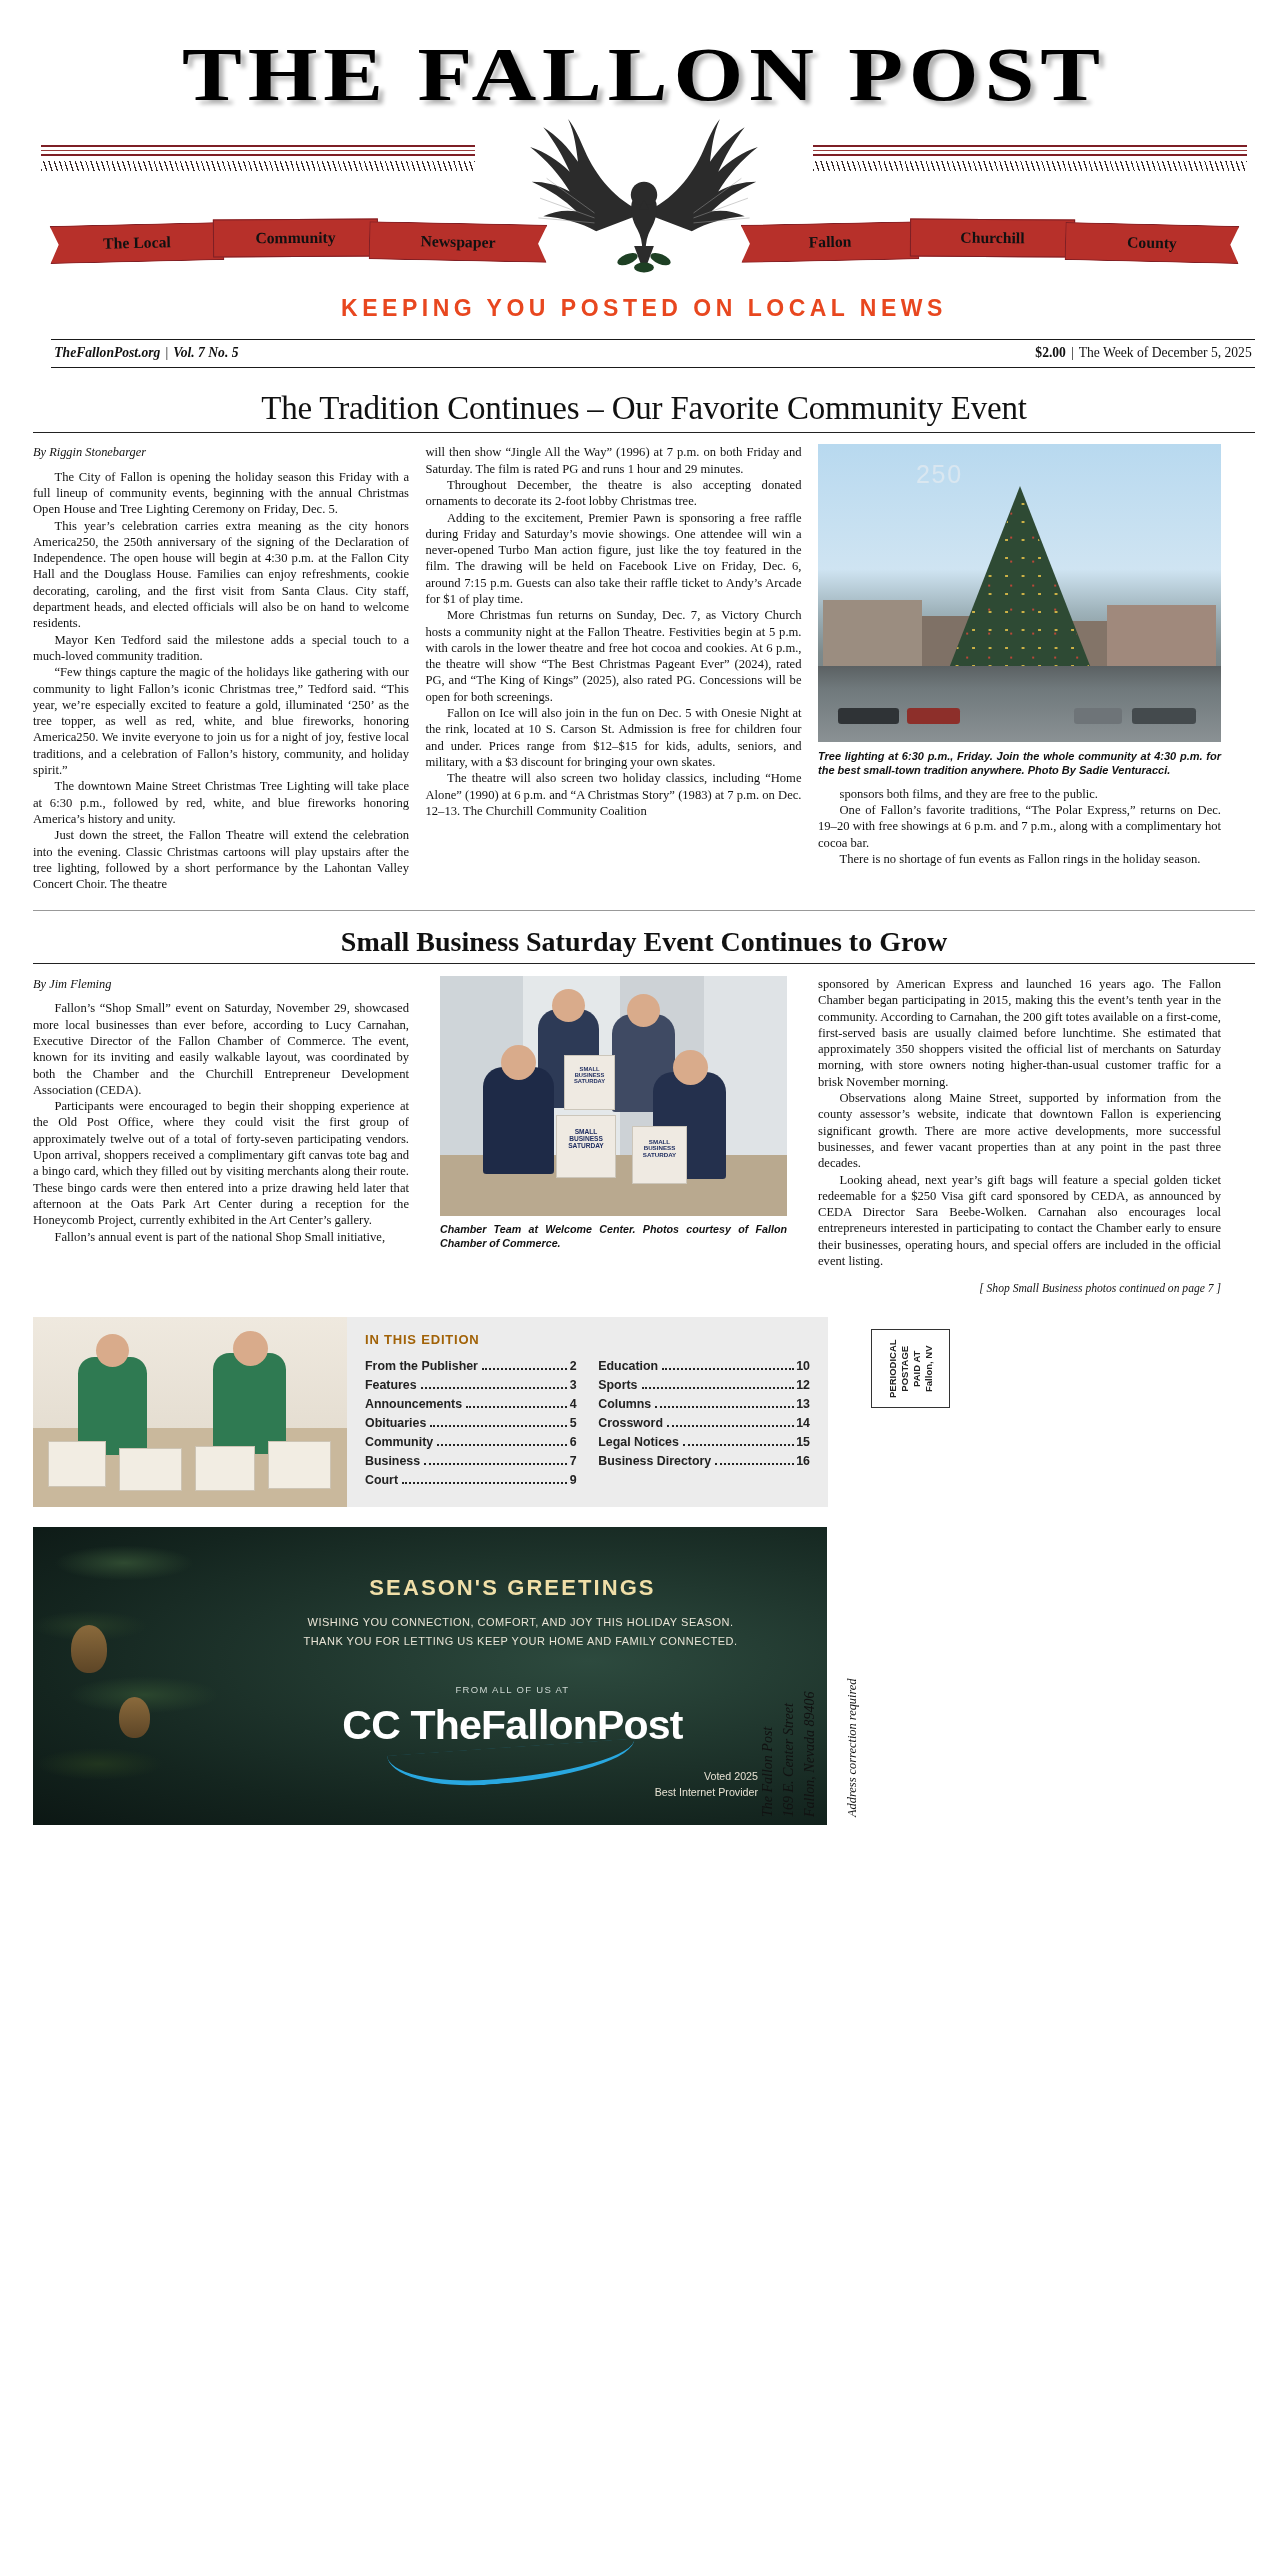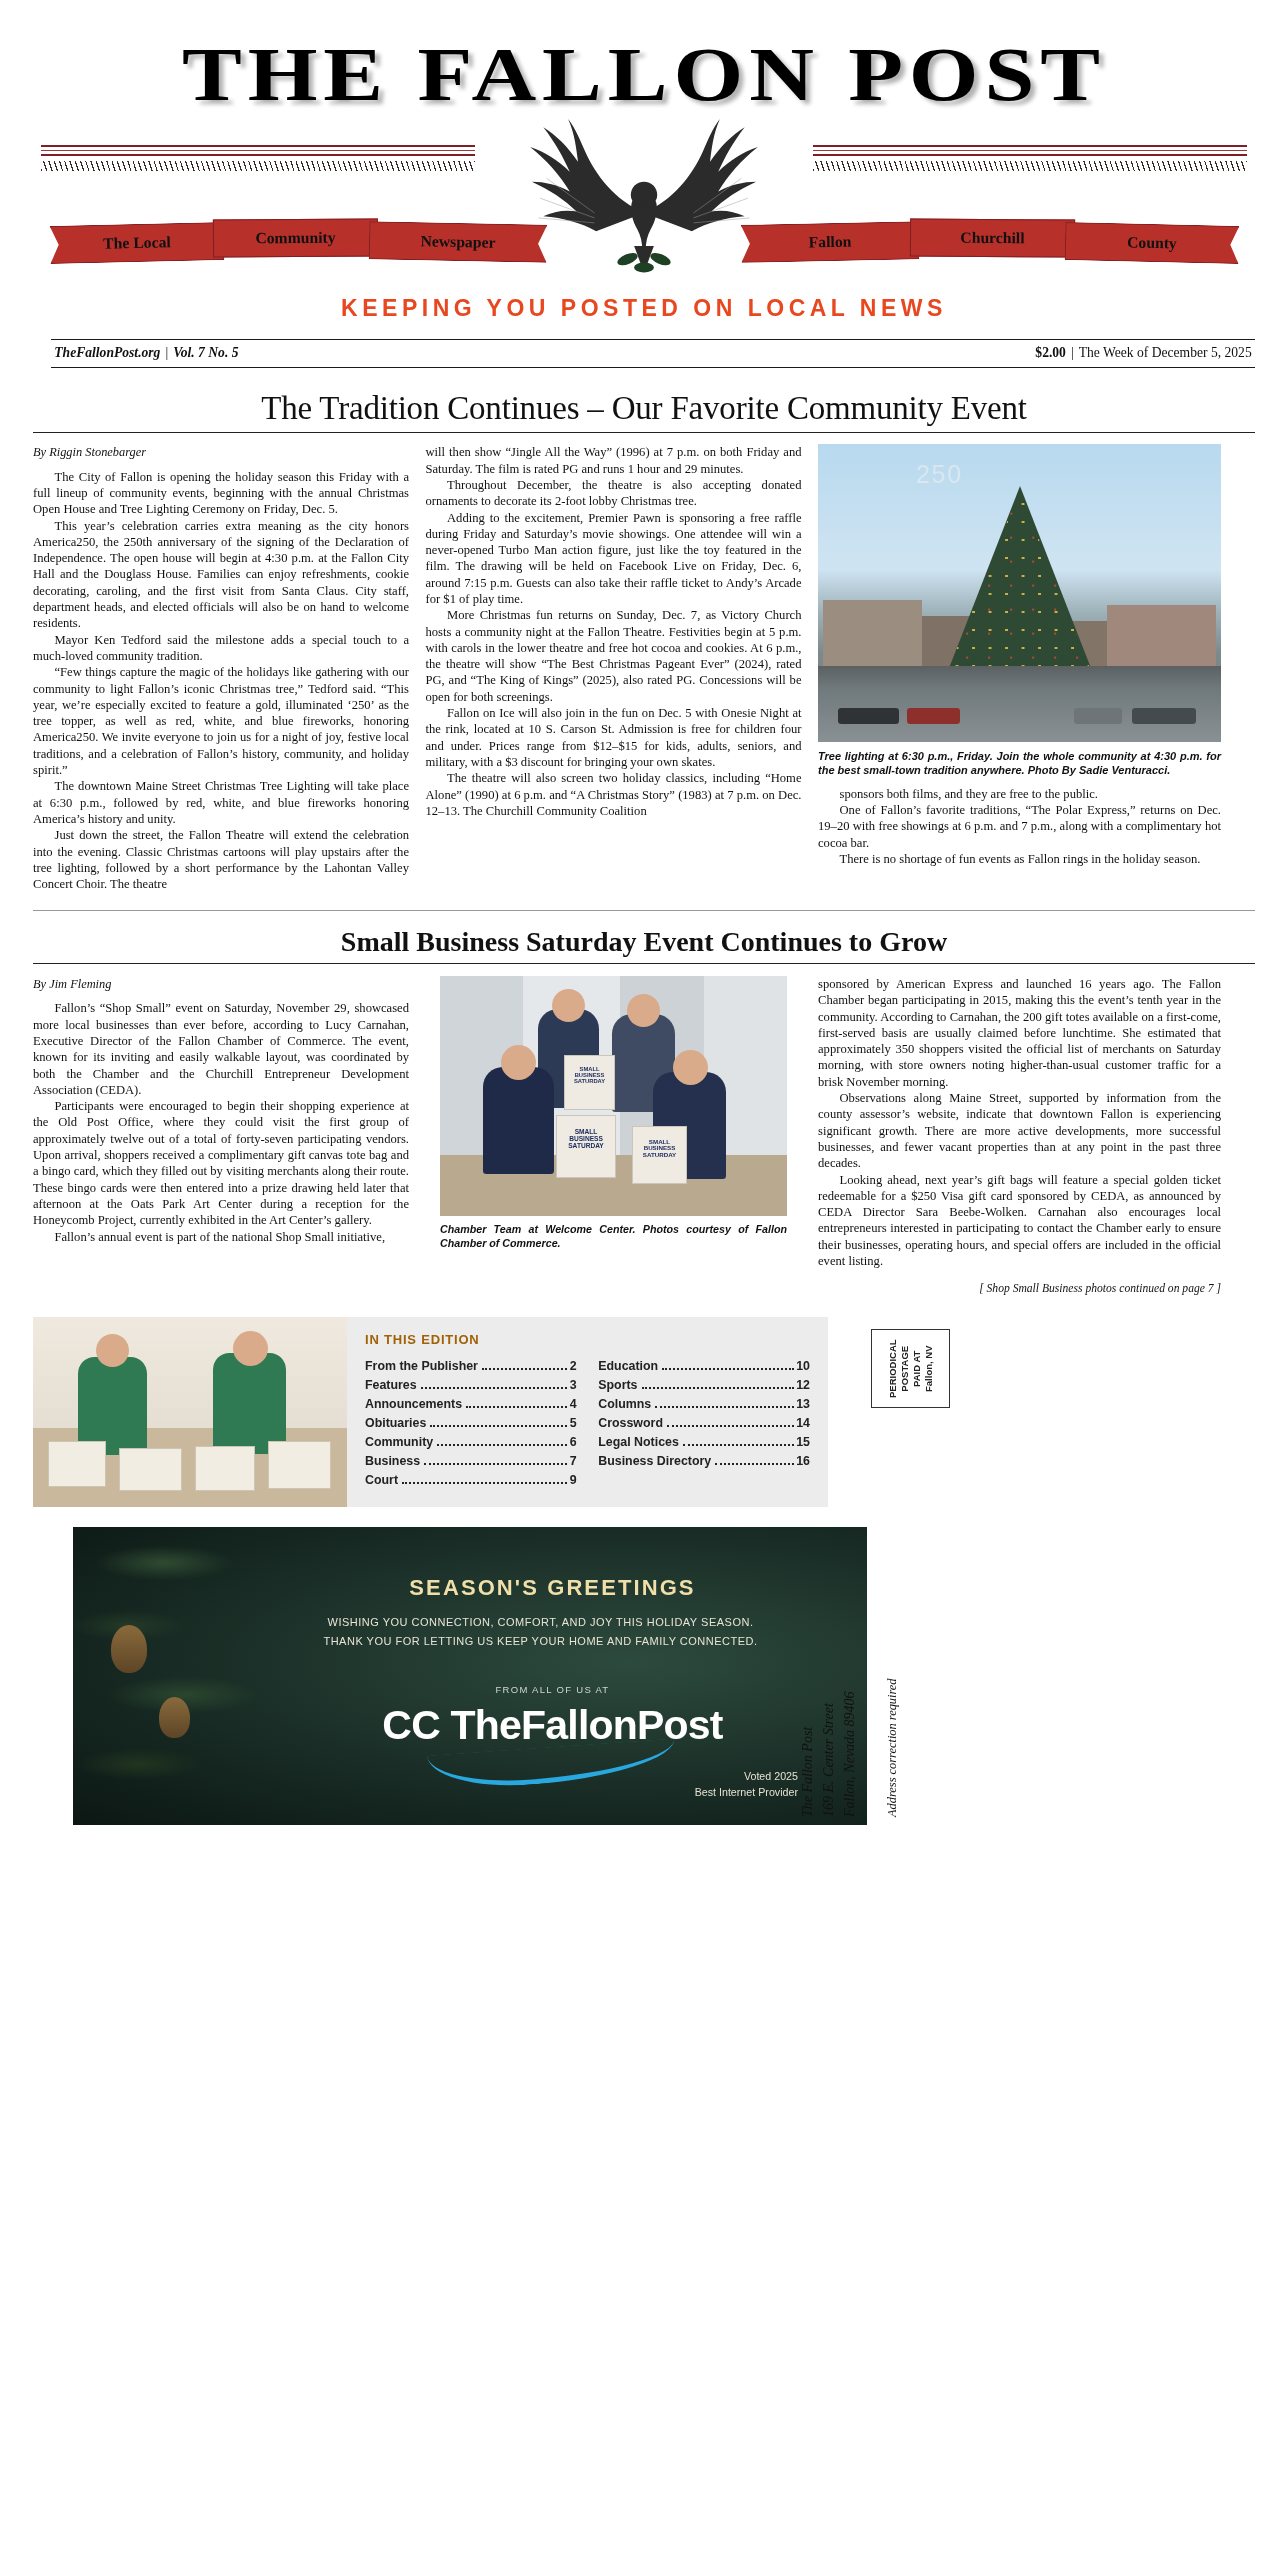--- a/index.html
+++ b/index.html
@@ -189,42 +189,42 @@
     width:79px; height:79px; border:1.7px solid #333; margin:11.6px 0 0 43px;
     display:flex; align-items:center; justify-content:center;
   }
   .postal-inner {
     transform:rotate(-90deg); white-space:nowrap;
     font-family:"Liberation Sans", sans-serif; font-weight:700;
     font-size:9.5px; line-height:1.25; text-align:center; color:#222;
   }
 
   
-  .ad-row { display:flex; margin-top:20px;margin-left:40px; }
+  .ad-row { display:flex; margin-top:20px; }
   .ad {
     width:794px; height:298px; position:relative; overflow:hidden;
     background:radial-gradient(ellipse at 70% 45%, #2d4a3e 0%, #14251f 70%, #0c1714 100%);
   }
   .ad-boughs {
     position:absolute; left:-8.3px; top:-8.3px; width:248px; height:314px;
     background:
       radial-gradient(ellipse 99px 25px at 40% 14%, #2f4a31 0%, transparent 70%),
       radial-gradient(ellipse 83px 21.5px at 26% 34%, #243a27 0%, transparent 70%),
       radial-gradient(ellipse 107px 26.5px at 48% 56%, #2b462e 0%, transparent 70%),
       radial-gradient(ellipse 91px 23px at 30% 78%, #21351f 0%, transparent 70%);
   }
   .pinecone { position:absolute; width:36px; height:48px; border-radius:50% 50% 45% 45%;
               background:linear-gradient(#8a6a3c,#5d4526); }
   .ad-greet {
     position:absolute; left:248px; top:48px; width:463px; text-align:center;
     color:#f0dfa8; font-family:"Liberation Sans", sans-serif;
     font-weight:700; font-size:22px; letter-spacing:2.1px;
   }
   .ad-sub {
-    position:absolute; left:236px; top:86px; width:463px; text-align:center;
+    position:absolute; left:256px; top:86px; width:463px; text-align:center;
     color:#e9e4d6; font-family:"Liberation Sans", sans-serif;
     font-size:11px; line-height:1.65; letter-spacing:0.5px;
   }
   .ad-from {
     position:absolute; left:248px; top:157px; width:463px; text-align:center;
     color:#cfd8d3; font-family:"Liberation Sans", sans-serif;
     font-size:9.5px; letter-spacing:1.3px;
   }
   .ad-brand {
     position:absolute; left:248px; top:175px; width:463px; text-align:center;

